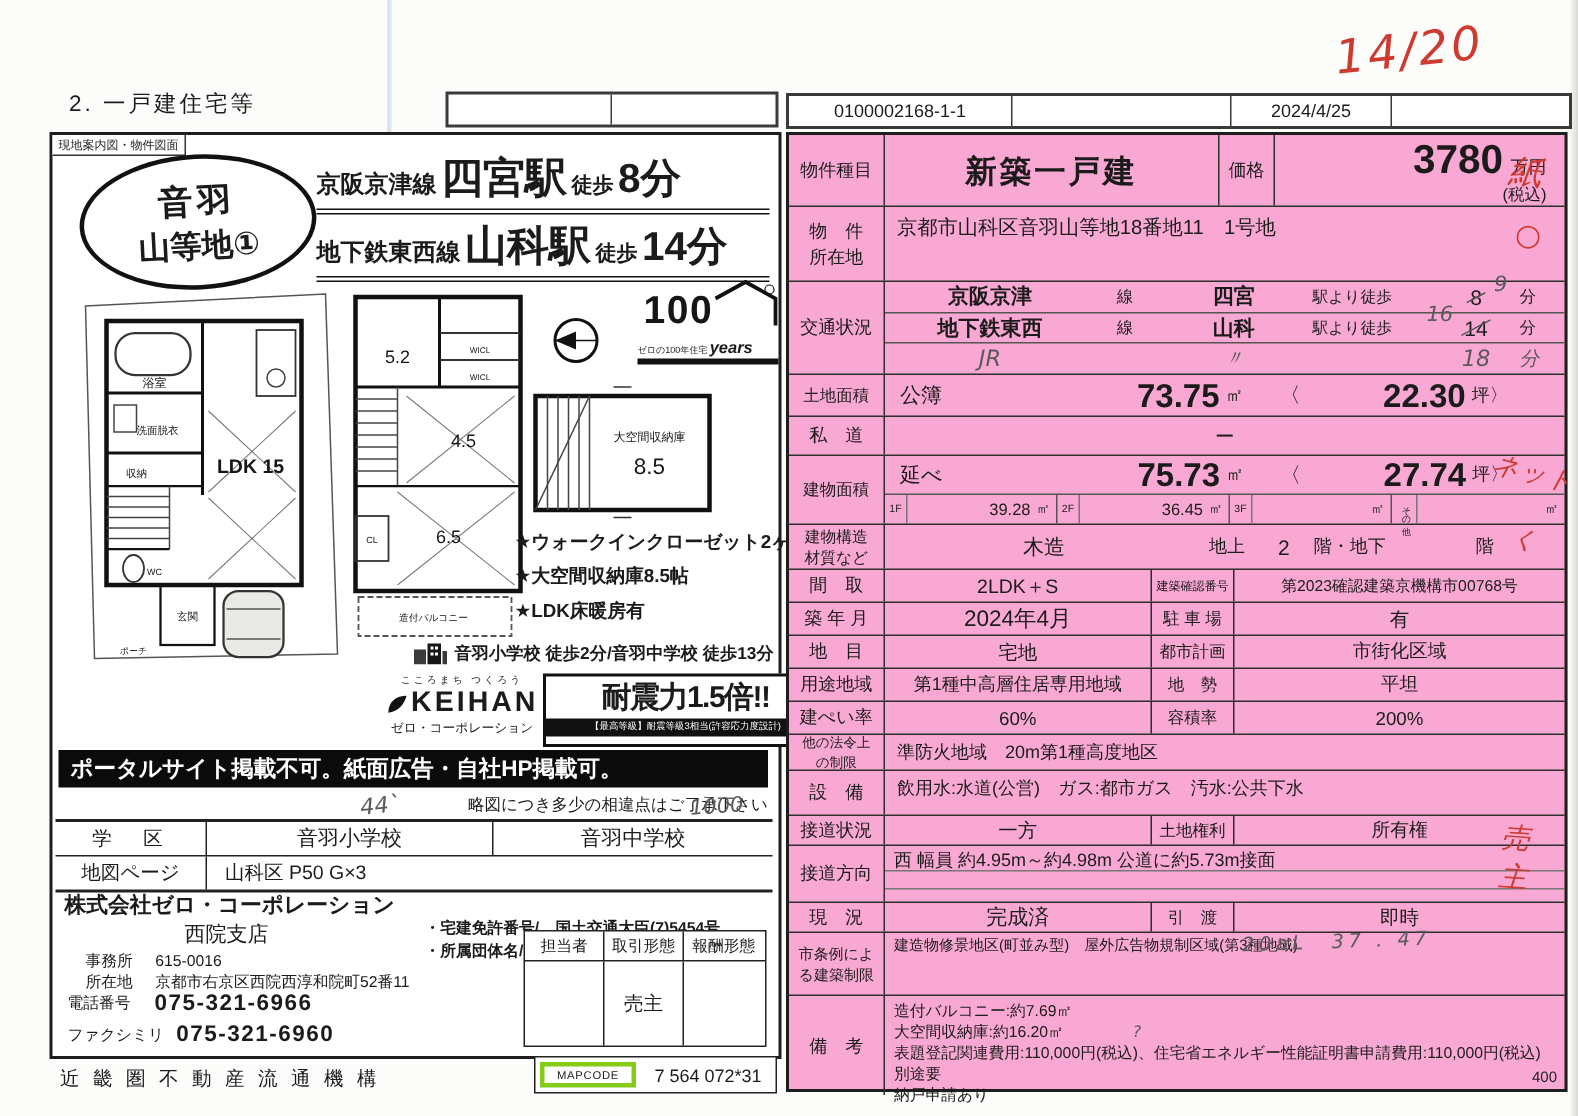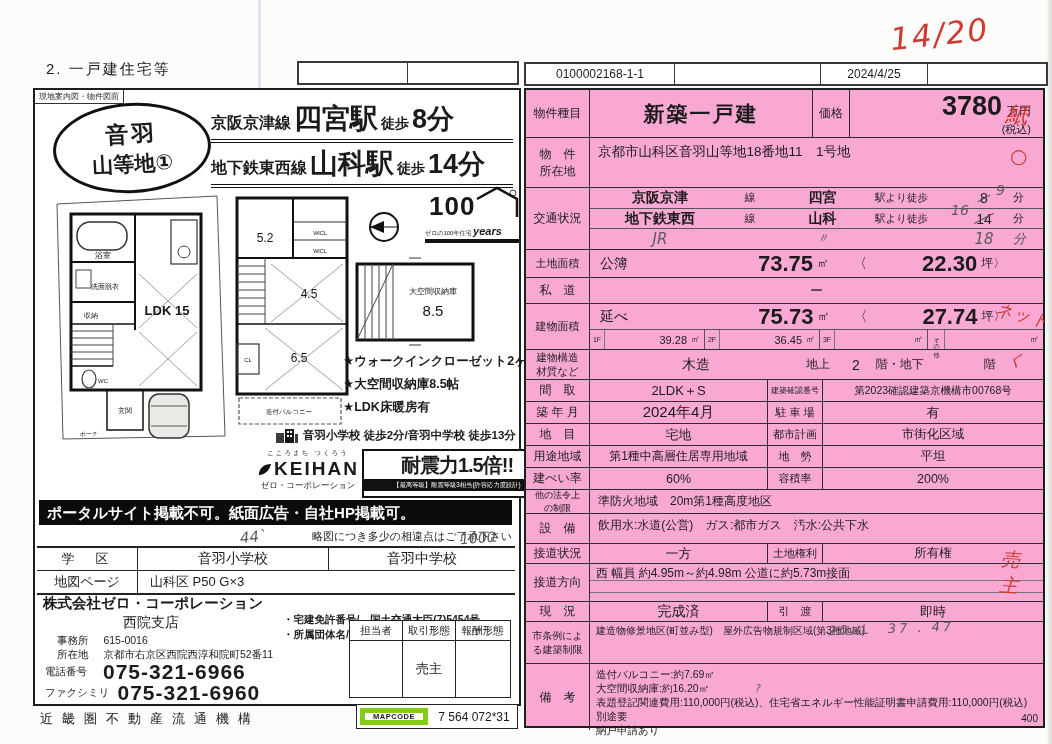--- a/index.html
+++ b/index.html
@@ -61,30 +61,30 @@
   .stc2{flex:1;font-size:14px;}
   .stmap{flex:1;font-size:13px;display:flex;align-items:center;padding-left:12px;}
   .company{left:2px;top:502px;width:478px;height:108px;}
   .co-name{left:6px;top:2px;font-size:14.5px;font-weight:bold;}
   .co-branch{left:86px;top:22px;font-size:14px;}
   .co-lic{left:246px;top:20px;font-size:10.5px;line-height:15px;white-space:nowrap;font-weight:bold;}
   .co-office{left:20px;top:42px;font-size:10.5px;}
   .co-addr{left:20px;top:56px;font-size:10.5px;white-space:nowrap;}
   .telrow{left:8px;display:flex;align-items:center;gap:8px;white-space:nowrap;}
   .telrow .lb{font-size:10.5px;}
-  .telrow .no{font-size:21px;font-weight:bold;letter-spacing:1px;}
+  .telrow .no{font-size:15px;font-weight:bold;letter-spacing:1px;}
   .staff-table{left:312px;top:28px;width:160px;border:1.5px solid #222;background:#fff;}
   .staff-h{display:flex;height:19px;border-bottom:1.5px solid #222;font-size:10.5px;}
   .staff-b{display:flex;height:56px;font-size:13px;}
   .staff-c{width:52px;border-right:1.5px solid #222;display:flex;align-items:center;justify-content:center;}
   .staff-c:last-child{border-right:none;width:53px;}
   
   .footer-org{left:40px;top:710px;font-size:13px;letter-spacing:9px;}
   .mapcode-box{left:356px;top:704px;width:160px;height:23px;border:1.5px solid #222;display:flex;background:#fff;}
-  .mapcode-lb{width:58px;margin:3px;border:5px solid #84cc16;font-size:7.5px;font-weight:bold;display:flex;align-items:center;justify-content:center;letter-spacing:.5px;}
+  .mapcode-lb{width:58px;margin:3px;border:3px solid #84cc16;font-size:7.5px;font-weight:normal;display:flex;align-items:center;justify-content:center;letter-spacing:.5px;}
   .mapcode-val{flex:1;display:flex;align-items:center;justify-content:center;font-size:12px;}
   
   #details{left:524px;top:88px;width:521px;height:640px;border:2px solid #1e1e1e;background:#f9a8d4;box-sizing:border-box;}
   .rrow{display:flex;border-bottom:1px solid #2d2d2d;box-sizing:border-box;}
   .rlabel{width:64px;min-width:64px;border-right:1px solid #2d2d2d;display:flex;align-items:center;justify-content:center;
     text-align:center;font-size:12px;box-sizing:border-box;}
   .rv{display:flex;align-items:center;box-sizing:border-box;}
   .rlb2{border-left:1px solid #2d2d2d;border-right:1px solid #2d2d2d;display:flex;align-items:center;justify-content:center;box-sizing:border-box;}
   .num-lg{font-size:22px;font-weight:bold;}
   .unit{font-size:12px;margin:0 4px;}

